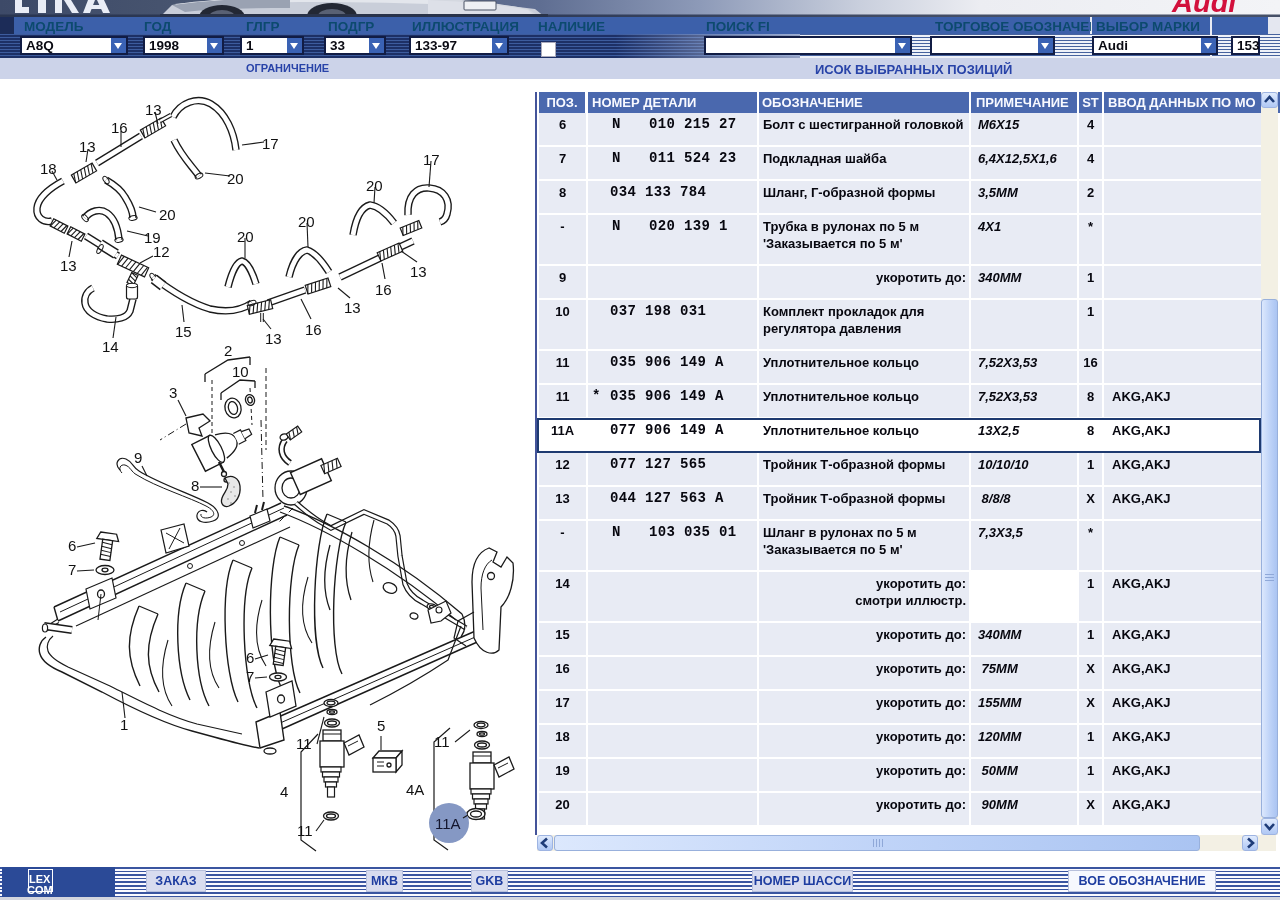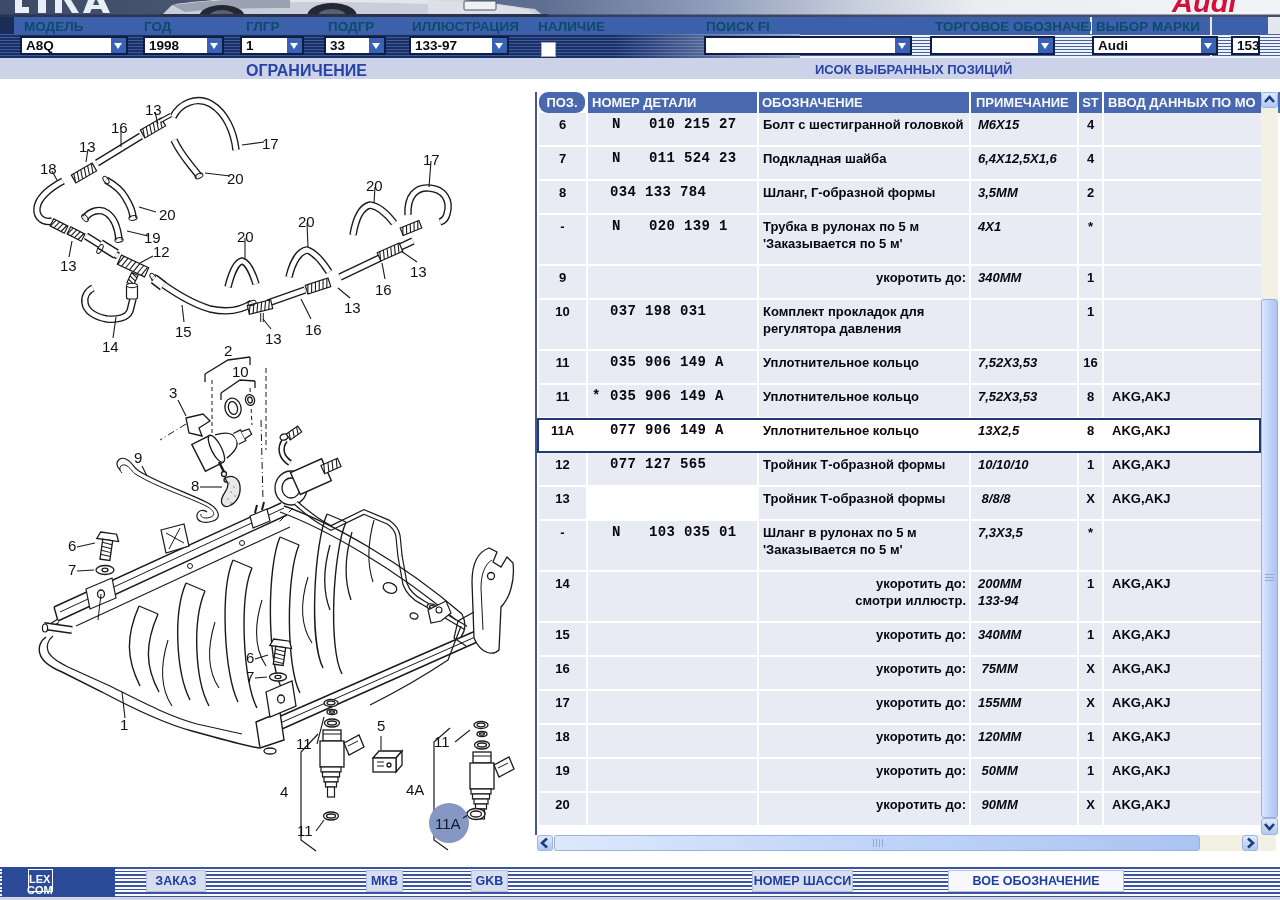--- a/index.html
+++ b/index.html
@@ -26,21 +26,21 @@
      background:repeating-linear-gradient(180deg,#46629e 0 1px,#eef1f8 1px 3px);}
   #comborow .sep2{position:absolute;left:1210px;top:-17px;width:2px;height:41px;background:#e8ebf4;}
   .combo{position:absolute;top:2px;height:19px;background:#ffffff;border:2px solid #111c44;box-sizing:border-box;}
   .combo .t{position:absolute;left:4px;top:0px;font-weight:bold;font-size:13.5px;color:#0a0a12;}
   .combo .b{position:absolute;right:0px;top:0px;bottom:0px;width:15px;background:#3a62b4;border-left:1px solid #fff;}
   .combo .b:after{content:"";position:absolute;left:3px;top:5px;width:0;height:0;
      border-left:4.5px solid transparent;border-right:4.5px solid transparent;border-top:6px solid #fff;}
   #chk{left:541px;top:42px;width:13px;height:13px;background:#fff;border:1px solid #aab;}
   
   #lightbar{left:0;top:58px;width:1280px;height:21px;background:#ccd3e9;}
-  #lightbar div{position:absolute;top:4px;font-weight:bold;font-size:16px;color:#2843a8;white-space:nowrap;}
+  #lightbar div{position:absolute;top:4px;font-weight:bold;font-size:11px;color:#2843a8;white-space:nowrap;}
   
   #tbl{left:537px;top:92px;width:743px;height:743px;background:#ffffff;}
   .hc{position:absolute;top:0;height:21px;background:#4a68ae;color:#f8f9ff;font-weight:bold;font-size:13px;line-height:21px;white-space:nowrap;overflow:hidden;}
   .row .c{position:absolute;top:0;bottom:2px;background:#e8ebf4;}
   .row{position:absolute;left:0;width:724px;}
   .row.hl .c{background:#ffffff;}
   .t1{font-weight:bold;font-size:13px;color:#07070f;line-height:17px;padding-top:3px;}
   .pos{left:2px;width:47px;text-align:center;}
   .num{left:51px;width:169px;font-family:"Liberation Mono",monospace;font-size:14px;letter-spacing:0.35px;white-space:pre;}
   .nam{left:222px;width:210px;}
@@ -546,21 +546,21 @@
 <line x1="184.0" y1="322.0" x2="182.0" y2="305.0" stroke="#1a1a1a" stroke-width="1.1"></line>
 <path d="M 330,545 C 323,570 323,592 330,610" fill="none" stroke="#1a1a1a" stroke-width="1.3"></path>
 <path d="M 352,532 C 345,556 344,580 351,600" fill="none" stroke="#1a1a1a" stroke-width="1.3"></path>
 <path d="M 374,520 C 368,542 367,564 373,582" fill="none" stroke="#1a1a1a" stroke-width="1.1"></path>
 <path d="M 428,610 L 446,601 L 451,613 L 441,621 L 431,623 Z" fill="#fff" stroke="#1a1a1a" stroke-width="1.2"></path>
 <ellipse cx="439" cy="610" rx="3" ry="3" fill="none" stroke="#1a1a1a" stroke-width="1.1"></ellipse>
 </svg>
 
 <div class="abs" style="left:535px;top:92px;width:2px;height:743px;background:#44549a"></div>
 <div class="abs" id="tbl">
-<div class="hc" style="left:2px;width:46px;text-align:center;border-radius:9px;">ПОЗ.</div>
+<div class="hc" style="left:2px;width:46px;text-align:center;">ПОЗ.</div>
 <div class="hc" style="left:51px;width:169px;padding-left:4px;width:165px;">НОМЕР ДЕТАЛИ</div>
 <div class="hc" style="left:222px;width:210px;padding-left:3px;width:207px;">ОБОЗНАЧЕНИЕ</div>
 <div class="hc" style="left:434px;width:106px;padding-left:5px;width:101px;">ПРИМЕЧАНИЕ</div>
 <div class="hc" style="left:542px;width:23px;text-align:center;">ST</div>
 <div class="hc" style="left:567px;width:176px;padding-left:4px;width:172px;">ВВОД ДАННЫХ ПО МО</div>
 <div class="row" style="top:21px;height:34px">
 <div class="c t1 pos">6</div>
 <div class="c t1 num"><span style="padding-left:24px">N</span><span style="position:absolute;left:61px">010 215 27</span></div>
 <div class="c t1 nam">
         <span class="in in2">Болт с шестигранной головкой</span>
@@ -676,20 +676,21 @@
         <span class="in in2">Тройник Т-образной формы</span>
       </div>
 <div class="c t1 not"><span class="in">10/10/10</span></div>
 <div class="c t1 stc">1</div>
 <div class="c t1 moc">
         <span class="in">AKG,AKJ</span>
       </div>
 </div>
 <div class="row" style="top:395px;height:34px">
 <div class="c t1 pos">13</div>
+<div class="c t1 num"><span style="padding-left:22px">044 127 563 A</span></div>
 <div class="c t1 nam">
         <span class="in in2">Тройник Т-образной формы</span>
       </div>
 <div class="c t1 not"><span class="in"> 8/8/8</span></div>
 <div class="c t1 stc">X</div>
 <div class="c t1 moc">
         <span class="in">AKG,AKJ</span>
       </div>
 </div>
 <div class="row" style="top:429px;height:51px">
@@ -705,21 +706,20 @@
         <span class="in"></span>
       </div>
 </div>
 <div class="row" style="top:480px;height:51px">
 <div class="c t1 pos">14</div>
 <div class="c t1 num"></div>
 <div class="c t1 nam">
         <span class="in ra">укоротить до:</span>
         <span class="in ra">смотри иллюстр.</span>
       </div>
-<div class="c t1 not"><span class="in">200MM</span><span class="in">133-94</span></div>
 <div class="c t1 stc">1</div>
 <div class="c t1 moc">
         <span class="in">AKG,AKJ</span>
       </div>
 </div>
 <div class="row" style="top:531px;height:34px">
 <div class="c t1 pos">15</div>
 <div class="c t1 num"></div>
 <div class="c t1 nam">
         <span class="in ra">укоротить до:</span>
@@ -833,15 +833,15 @@
 <div class="abs" id="bottombar">
   <div id="lexcom">
     <div class="box"></div>
     <div class="l1">LEX</div>
     <div class="l2">COM</div>
   </div>
   <div class="bbtn" style="left:146px;width:60px">ЗАКАЗ</div>
   <div class="bbtn" style="left:366px;width:37px">МКВ</div>
   <div class="bbtn" style="left:471px;width:37px">GKB</div>
   <div class="bbtn" style="left:752px;width:101px">НОМЕР ШАССИ</div>
-  <div class="bbtn" style="left:948px;width:176px;background:#f6f8fe">ВОЕ ОБОЗНАЧЕНИЕ</div>
+  <div class="bbtn" style="left:1068px;width:148px;background:#f6f8fe">ВОЕ ОБОЗНАЧЕНИЕ</div>
 </div>
 <div class="abs" id="bottomedge"></div>
 
 </body></html>

